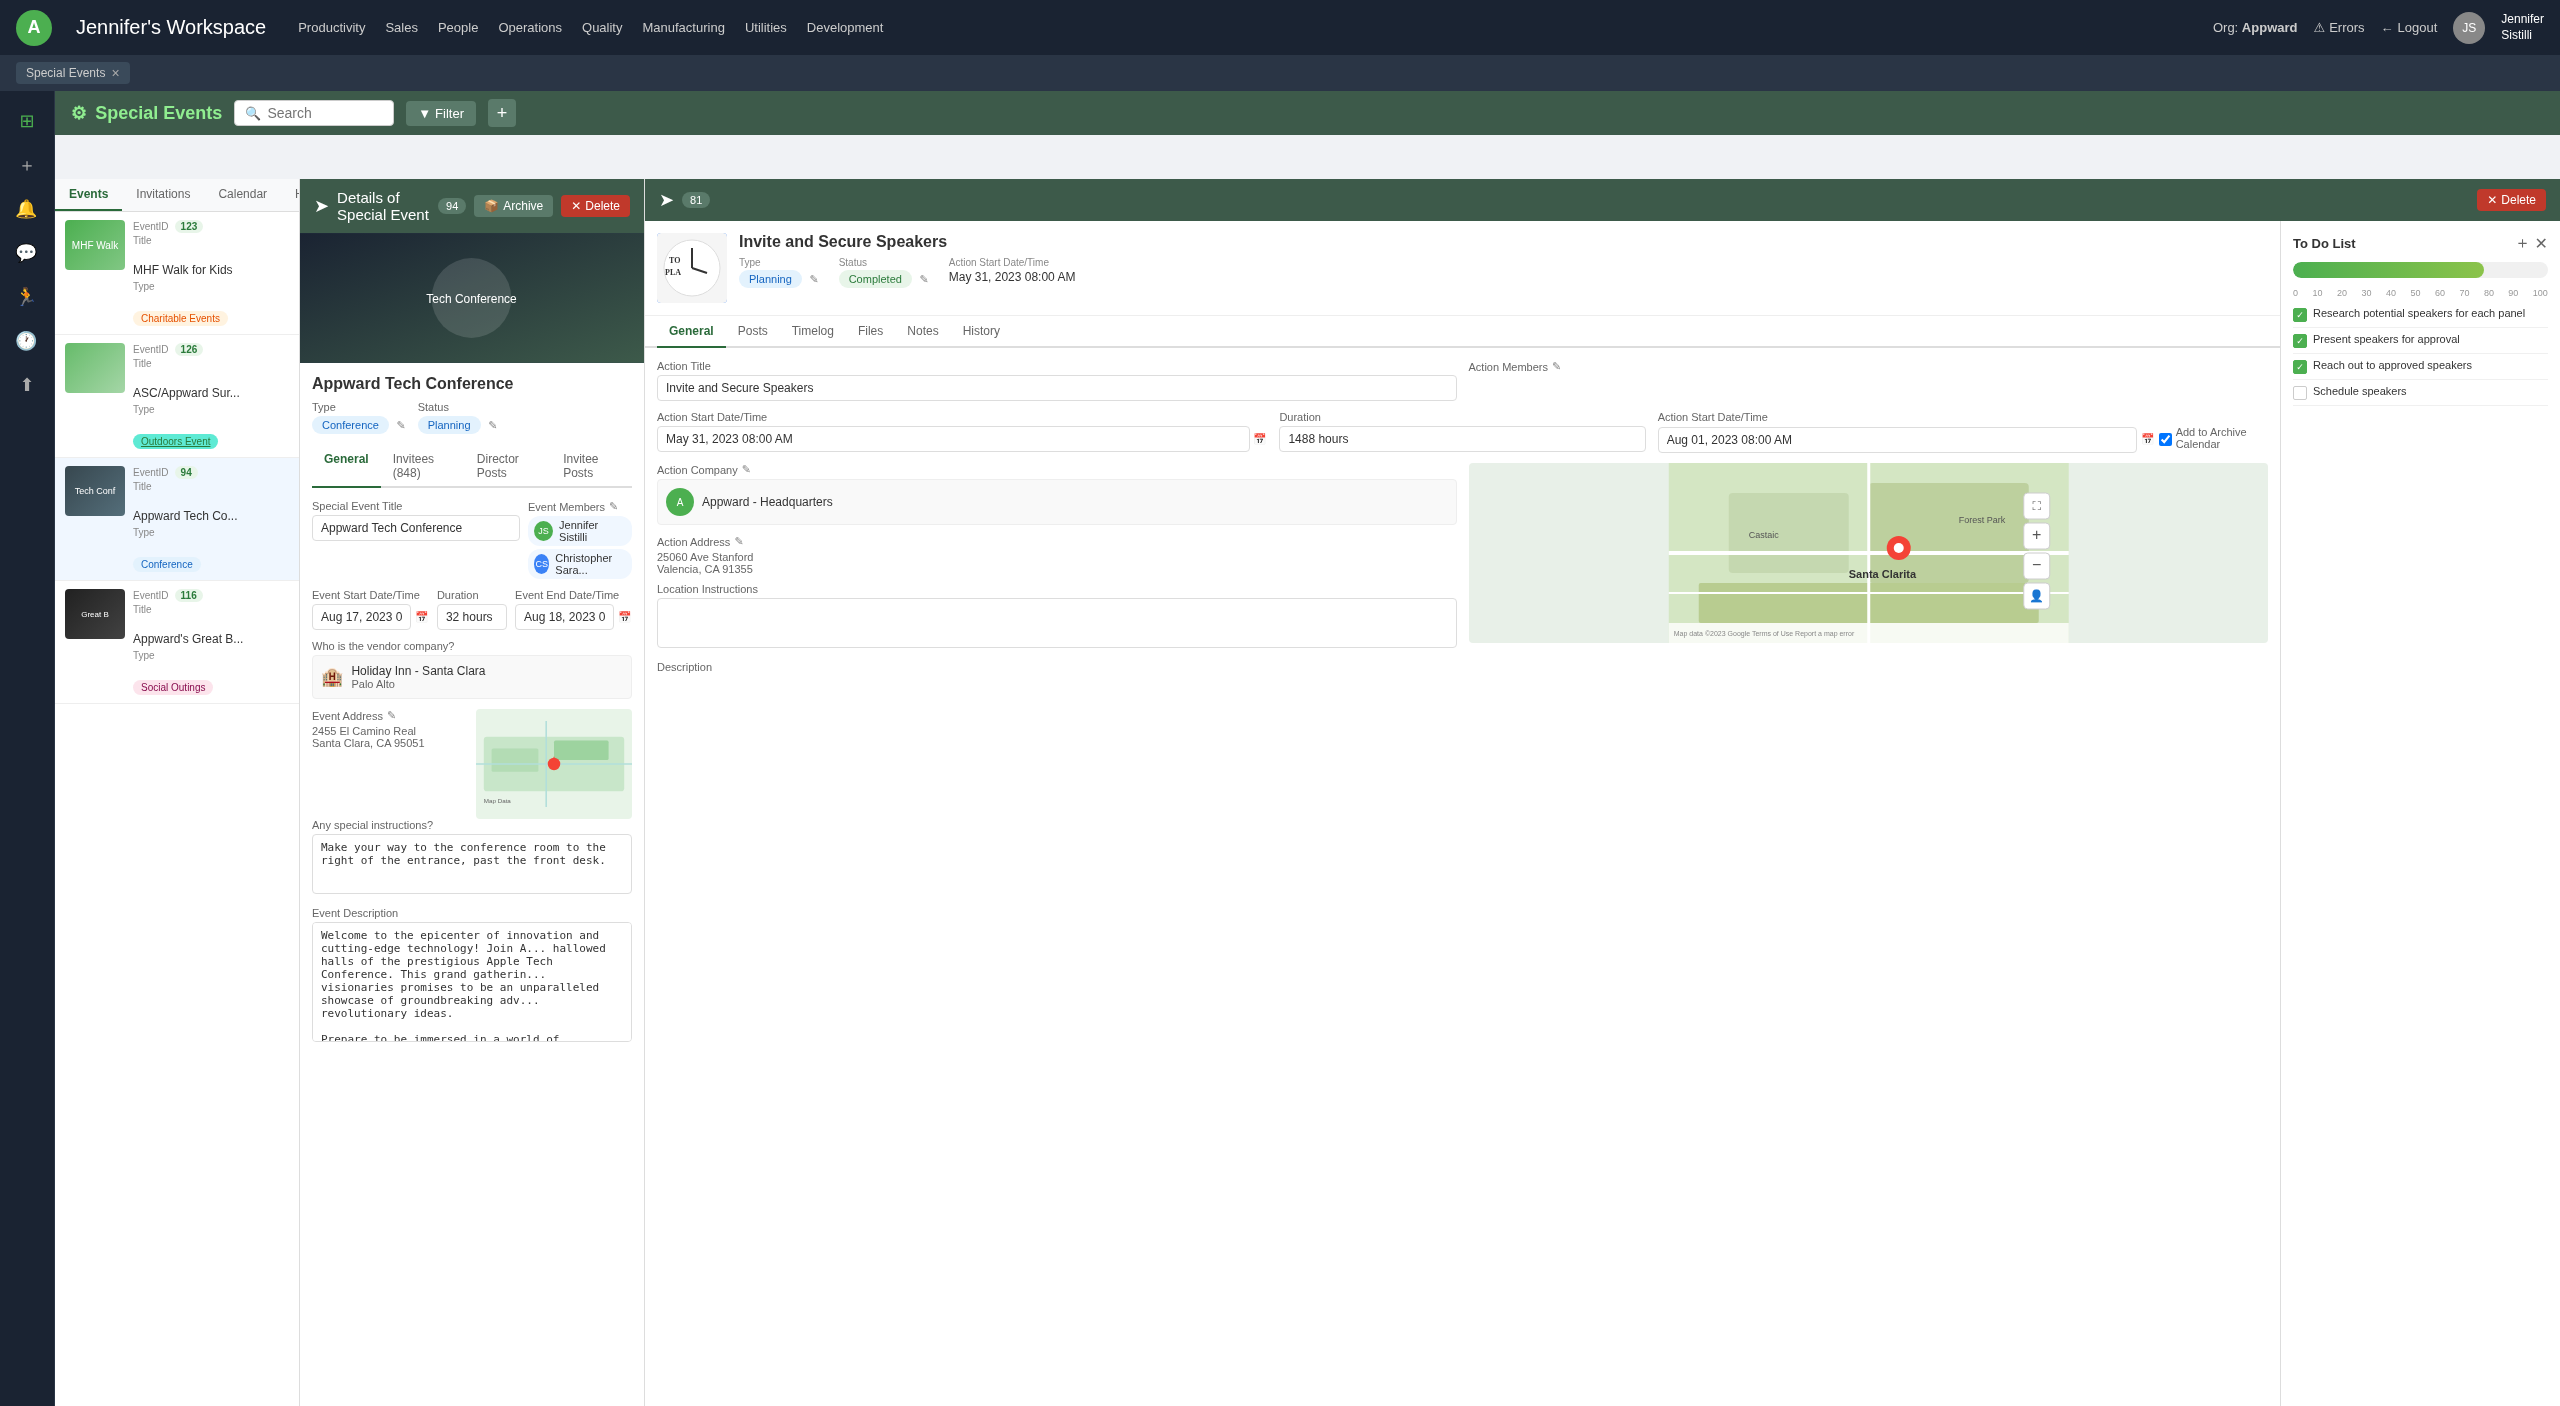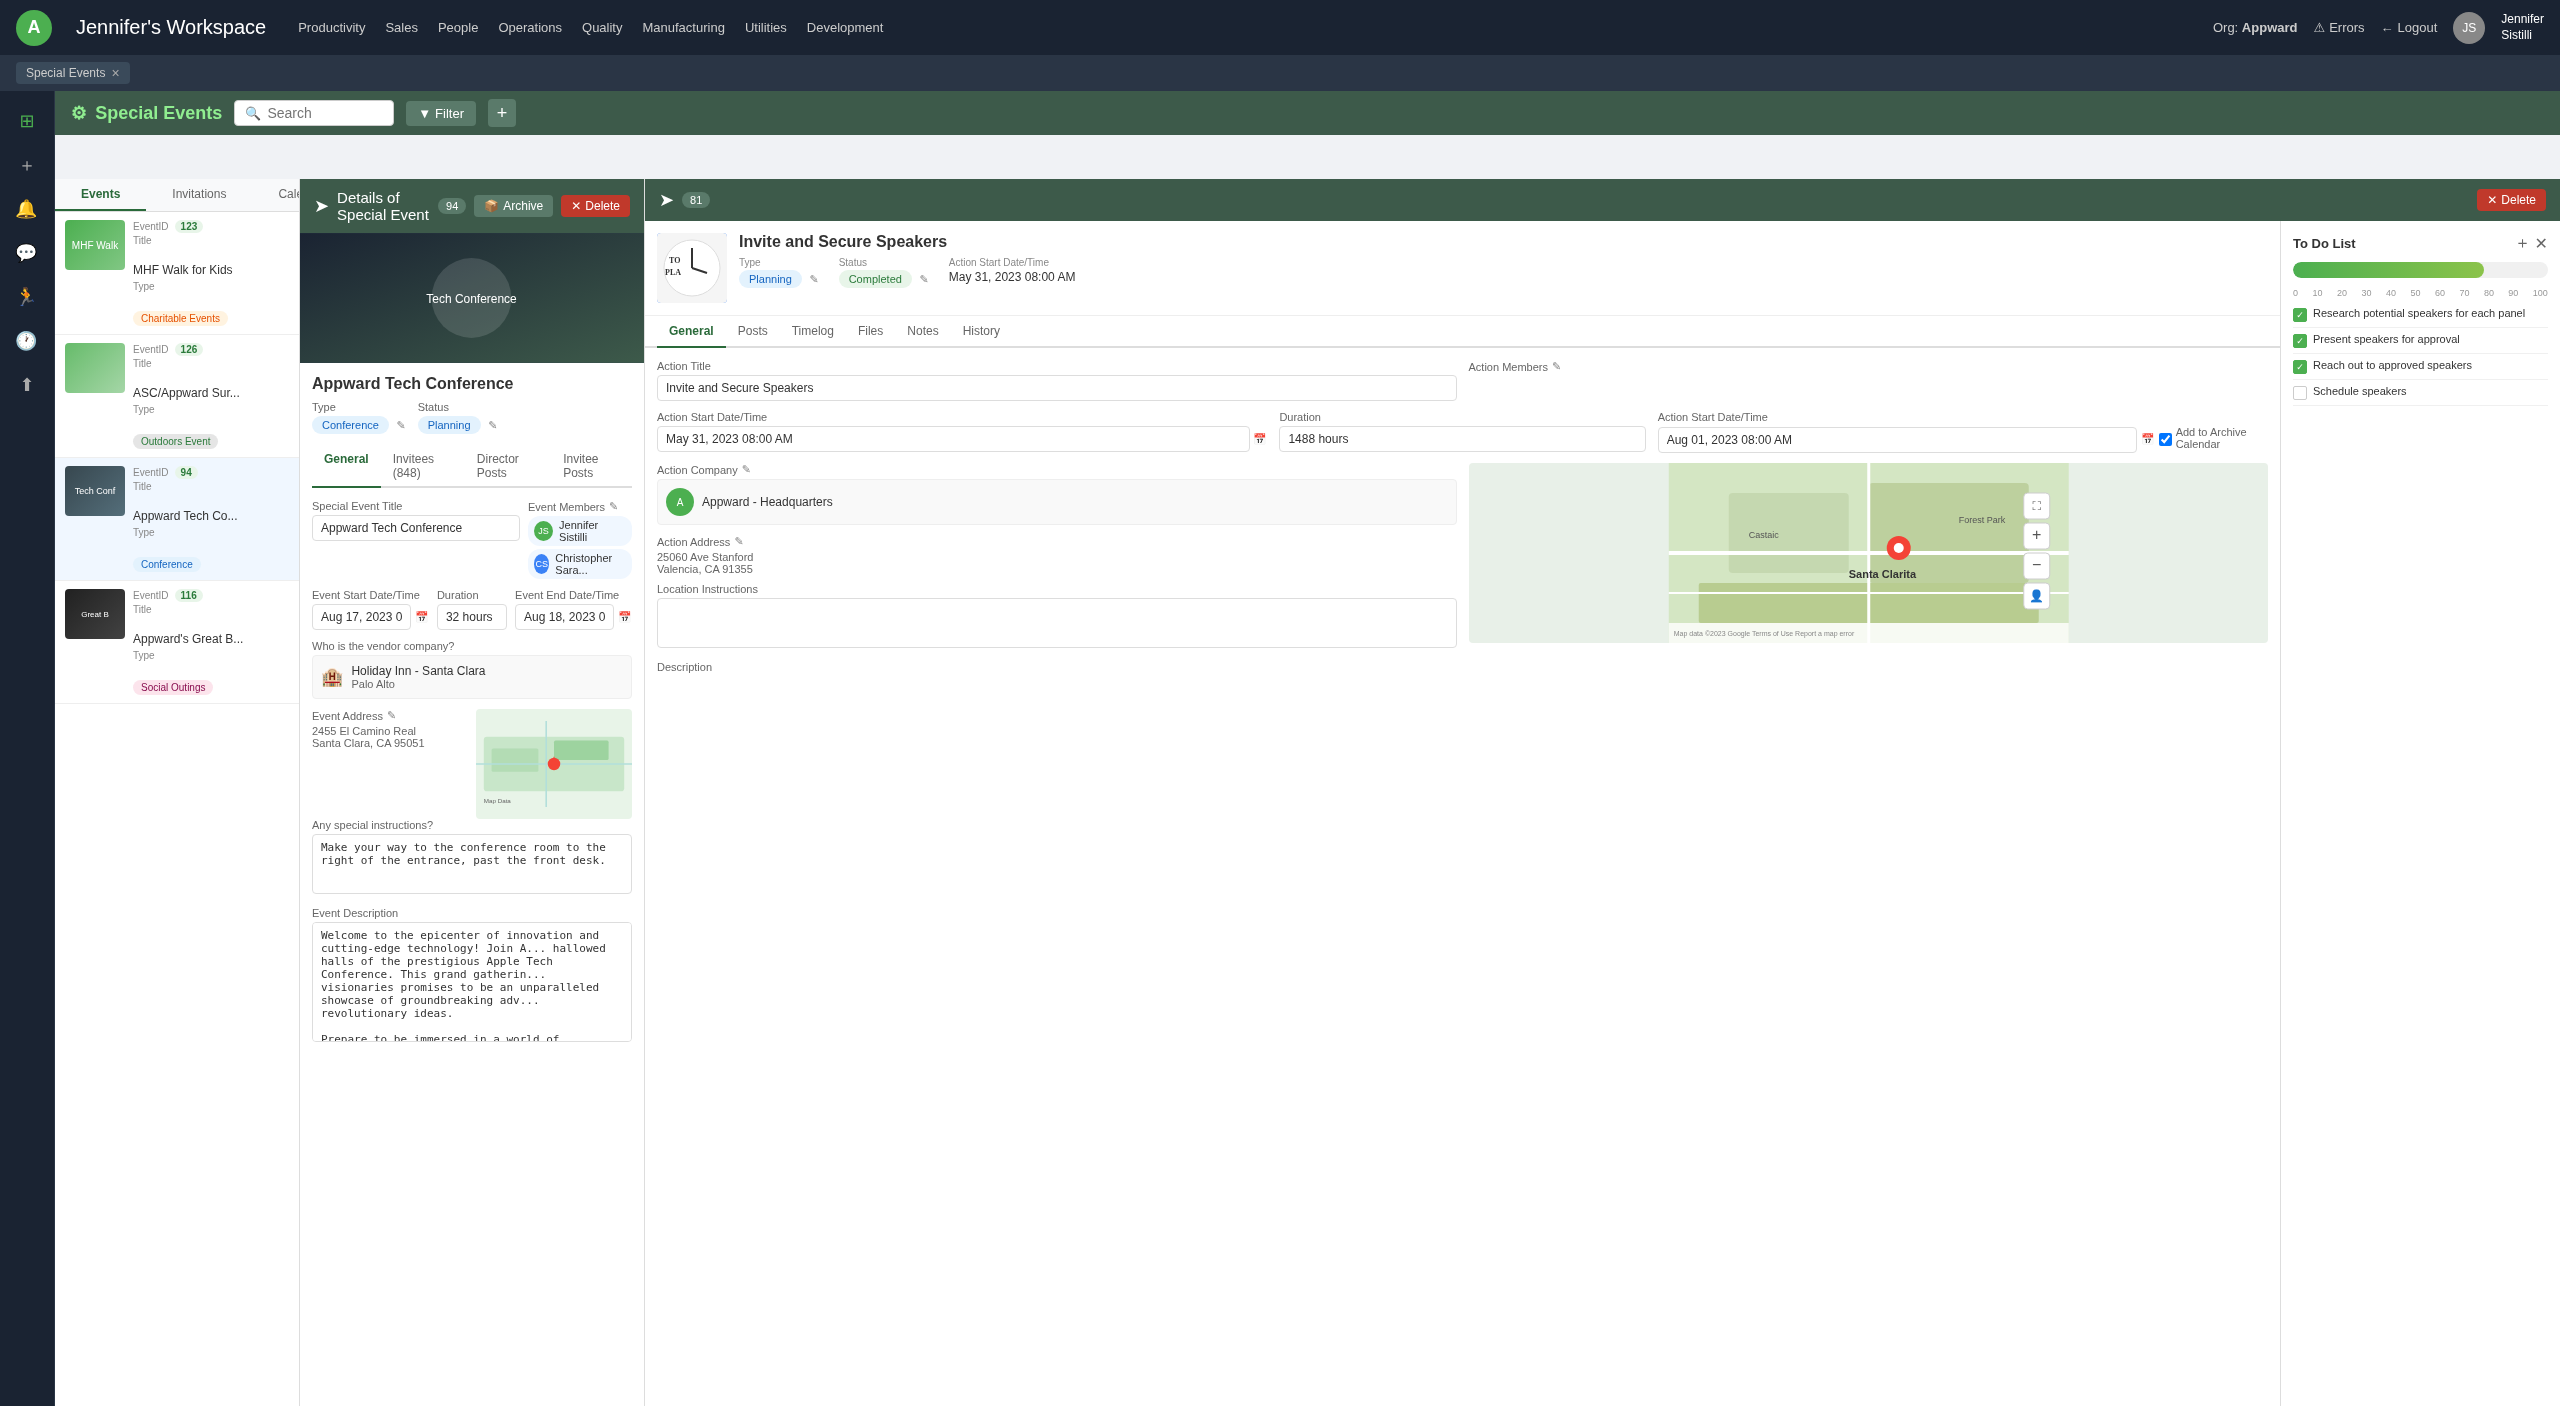--- a/index.html
+++ b/index.html
@@ -34,33 +34,33 @@
     .module-header { background: #3d5a4a; height: 44px; display: flex; align-items: center; padding: 0 16px; gap: 12px; }
     .module-title { color: #90EE90; font-size: 18px; font-weight: 600; display: flex; align-items: center; gap: 8px; }
     .search-box { background: white; border: 1px solid #ccc; border-radius: 4px; padding: 4px 10px; font-size: 13px; width: 160px; display: flex; align-items: center; gap: 6px; }
     .search-box input { border: none; outline: none; font-size: 14px; width: 120px; }
     .filter-btn { background: #5a7a6a; color: white; border: none; border-radius: 4px; padding: 5px 12px; font-size: 13px; cursor: pointer; display: flex; align-items: center; gap: 4px; }
     .add-btn { background: #5a7a6a; color: white; border: none; border-radius: 4px; width: 28px; height: 28px; font-size: 18px; cursor: pointer; display: flex; align-items: center; justify-content: center; }
 
     
     .events-panel { position: absolute; top: 0; left: 0; width: 245px; bottom: 0; background: white; border-right: 1px solid #ddd; overflow-y: auto; }
     .events-tabs { display: flex; border-bottom: 1px solid #ddd; background: #f8f9fa; }
-    .events-tab { padding: 8px 26px; font-size: 12px; cursor: pointer; color: #666; border-bottom: 2px solid transparent; }
+    .events-tab { padding: 8px 14px; font-size: 12px; cursor: pointer; color: #666; border-bottom: 2px solid transparent; }
     .events-tab.active { color: #2a6a3a; border-bottom-color: #2a6a3a; font-weight: 600; }
 
     .event-item { padding: 8px 10px; border-bottom: 1px solid #eee; cursor: pointer; display: flex; gap: 8px; align-items: flex-start; }
     .event-thumb { width: 60px; height: 50px; border-radius: 4px; background: #ddd; object-fit: cover; overflow: hidden; flex-shrink: 0; }
     .event-info { flex: 1; min-width: 0; }
     .event-id-row { display: flex; gap: 6px; align-items: center; margin-bottom: 2px; }
     .event-id-label { font-size: 10px; color: #888; }
     .event-id-badge { background: #e8f5e9; color: #2a7a3a; border-radius: 10px; padding: 1px 6px; font-size: 10px; font-weight: 600; }
     .event-title { font-size: 12px; font-weight: 500; color: #333; margin-bottom: 4px; white-space: nowrap; overflow: hidden; text-overflow: ellipsis; }
     .type-badge { display: inline-block; border-radius: 10px; padding: 2px 8px; font-size: 10px; font-weight: 500; }
     .type-charitable { background: #fff3e0; color: #e65100; }
-    .type-outdoors { background: #e5e5e5; color: #2a7a3a; }
+    .type-outdoors { background: #5eead4; color: #2a7a3a; text-decoration: underline; }
     .type-conference { background: #e3f2fd; color: #1565c0; }
     .type-social { background: #fce4ec; color: #880e4f; }
 
     
     .event-detail-panel { position: absolute; top: 0; left: 245px; width: 345px; bottom: 0; background: white; border-right: 1px solid #ddd; overflow-y: auto; }
     .panel-header { background: #3d5a4a; color: white; padding: 10px 14px; display: flex; align-items: center; gap: 8px; }
     .panel-header-arrow { color: white; font-size: 18px; }
     .panel-header-title { font-size: 15px; font-weight: 500; flex: 1; }
     .panel-header-badge { background: #5a7a6a; color: white; border-radius: 10px; padding: 2px 8px; font-size: 11px; }
     .panel-header-actions { display: flex; gap: 8px; }

